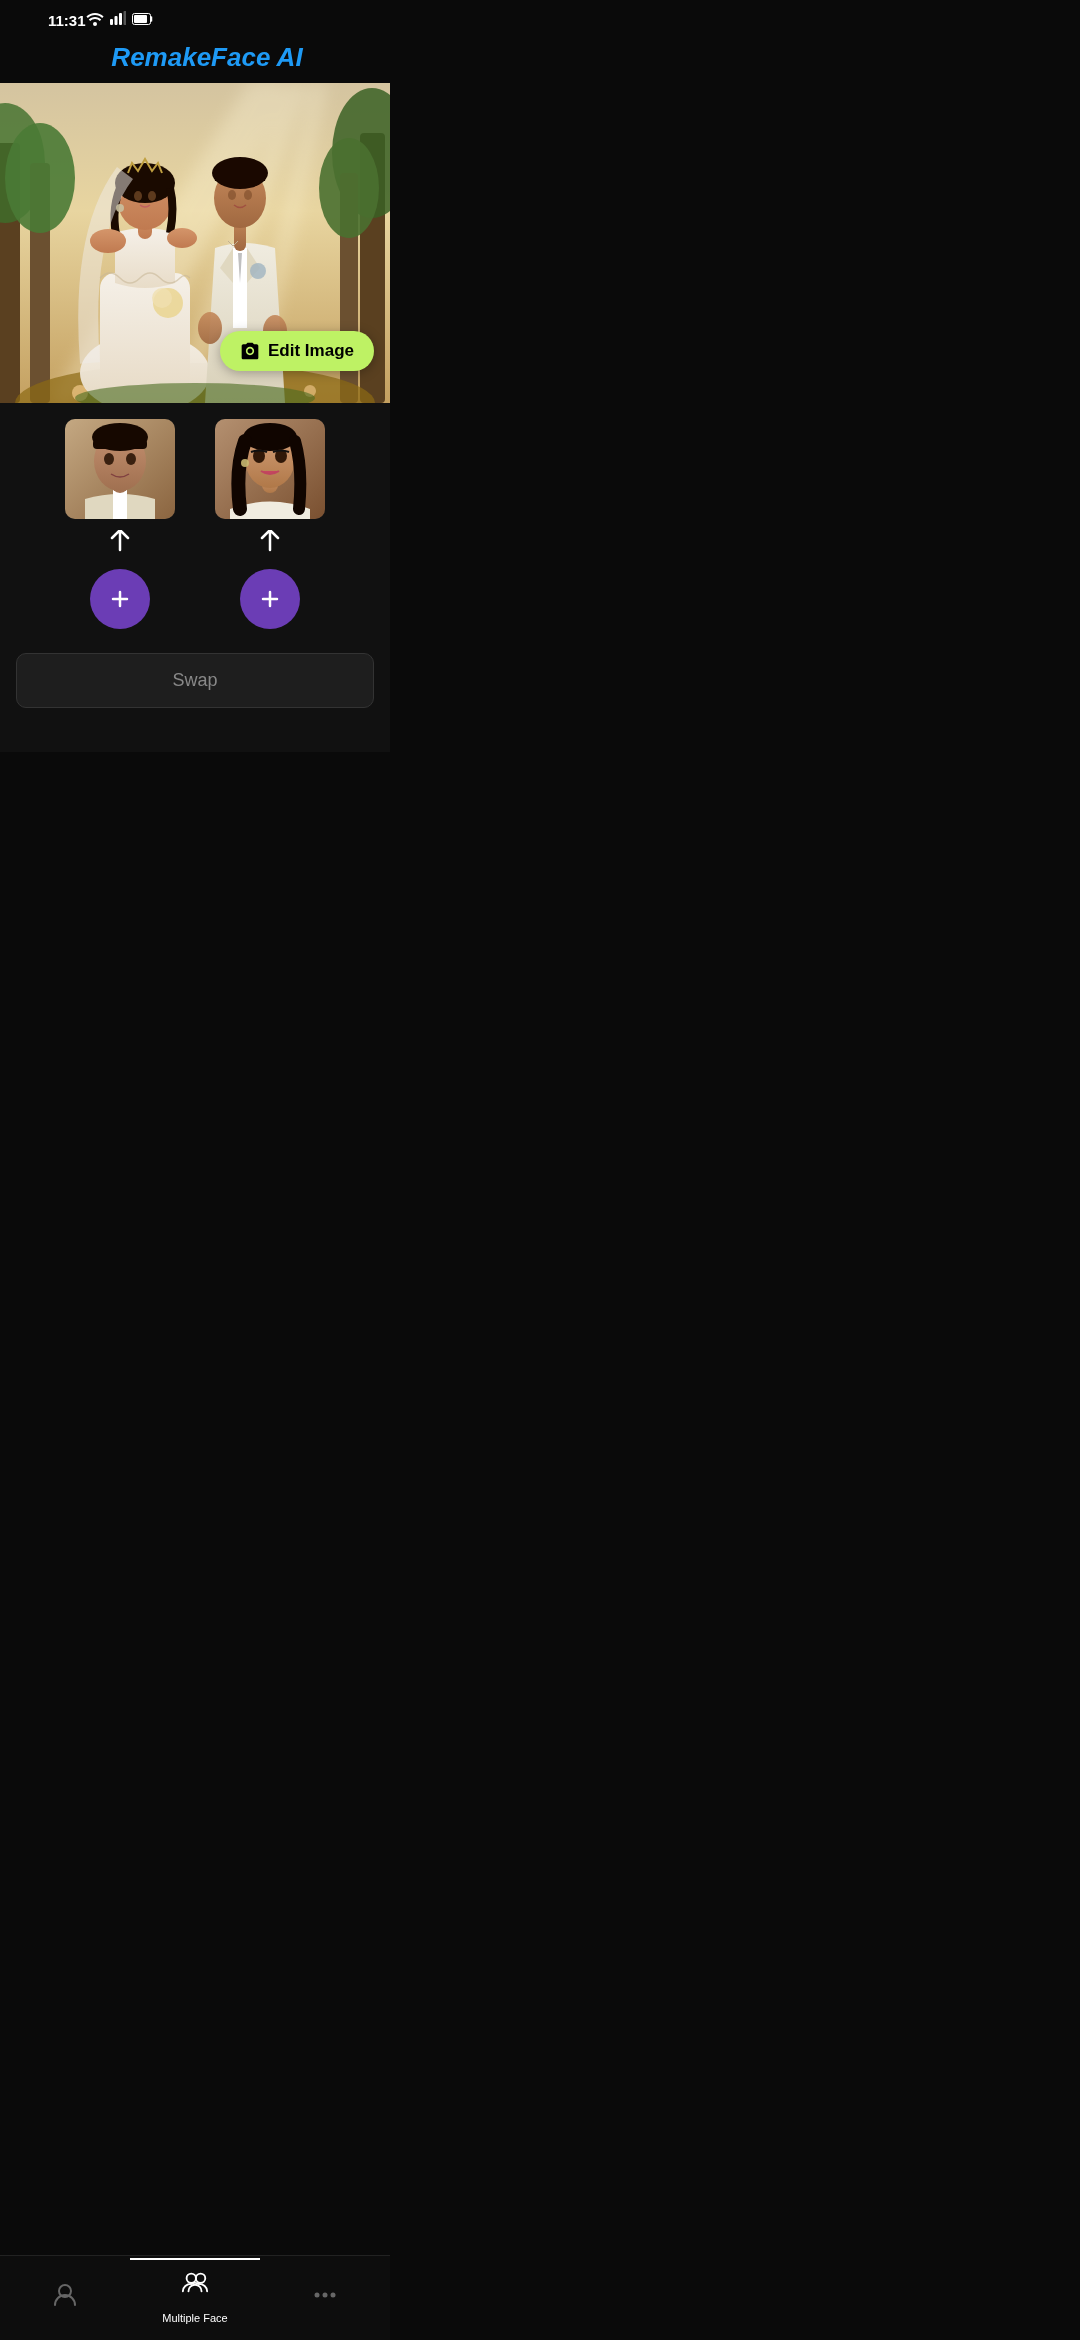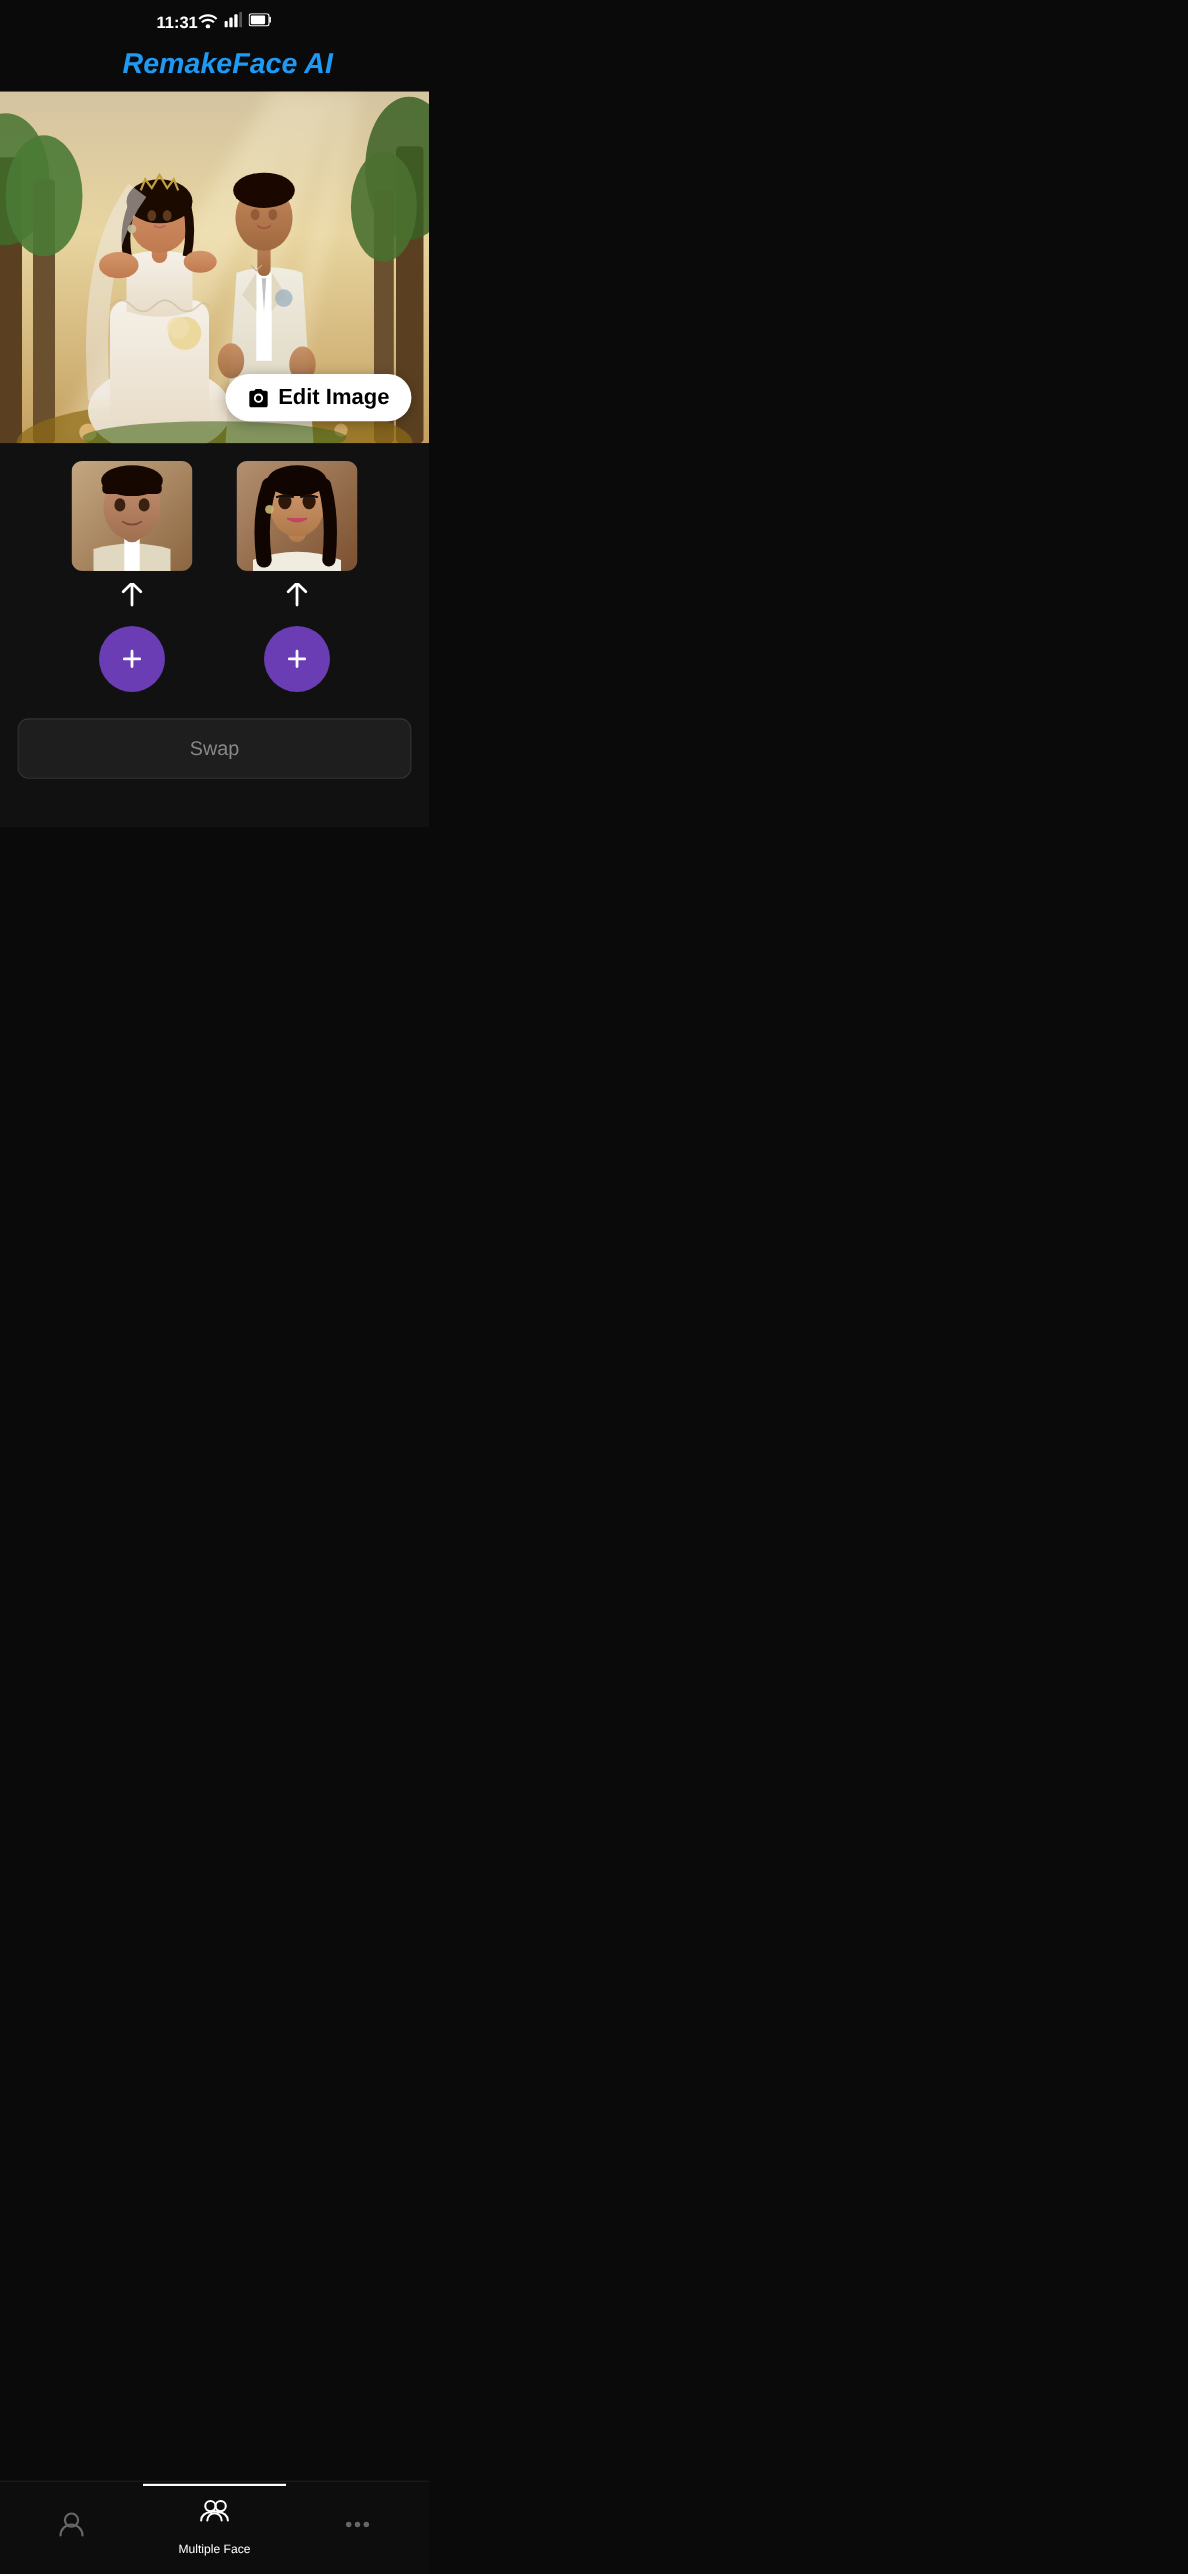--- a/index.html
+++ b/index.html
@@ -11,24 +11,25 @@
       min-height: 844px;
       font-family: -apple-system, BlinkMacSystemFont, 'Segoe UI', sans-serif;
       color: #fff;
       overflow-x: hidden;
       position: relative;
     }
 
     
     .status-bar {
       display: flex;
-      justify-content: center;
+      justify-content: flex-start;
       align-items: center;
       padding: 8px 20px 4px;
       height: 36px;
+      margin-left: 28px;
     }
 
     .status-time {
       font-size: 15px;
       font-weight: 600;
       color: #fff;
     }
 
     .status-icons {
       display: flex;
@@ -64,31 +65,31 @@
       width: 100%;
       height: 100%;
       position: absolute;
       top: 0;
       left: 0;
     }
 
     
     .edit-image-btn {
       position: absolute;
-      bottom: 20px;
+      bottom: 32px;
       right: 16px;
-      background: #ffffff;
+      background: #bef264;
       color: #000;
       border: none;
       border-radius: 30px;
       padding: 10px 20px;
       display: flex;
       align-items: center;
       gap: 8px;
-      font-size: 20px;
+      font-size: 17px;
       font-weight: 600;
       cursor: pointer;
       box-shadow: 0 2px 12px rgba(0,0,0,0.3);
     }
 
     .camera-icon-svg {
       width: 20px;
       height: 20px;
     }
 

